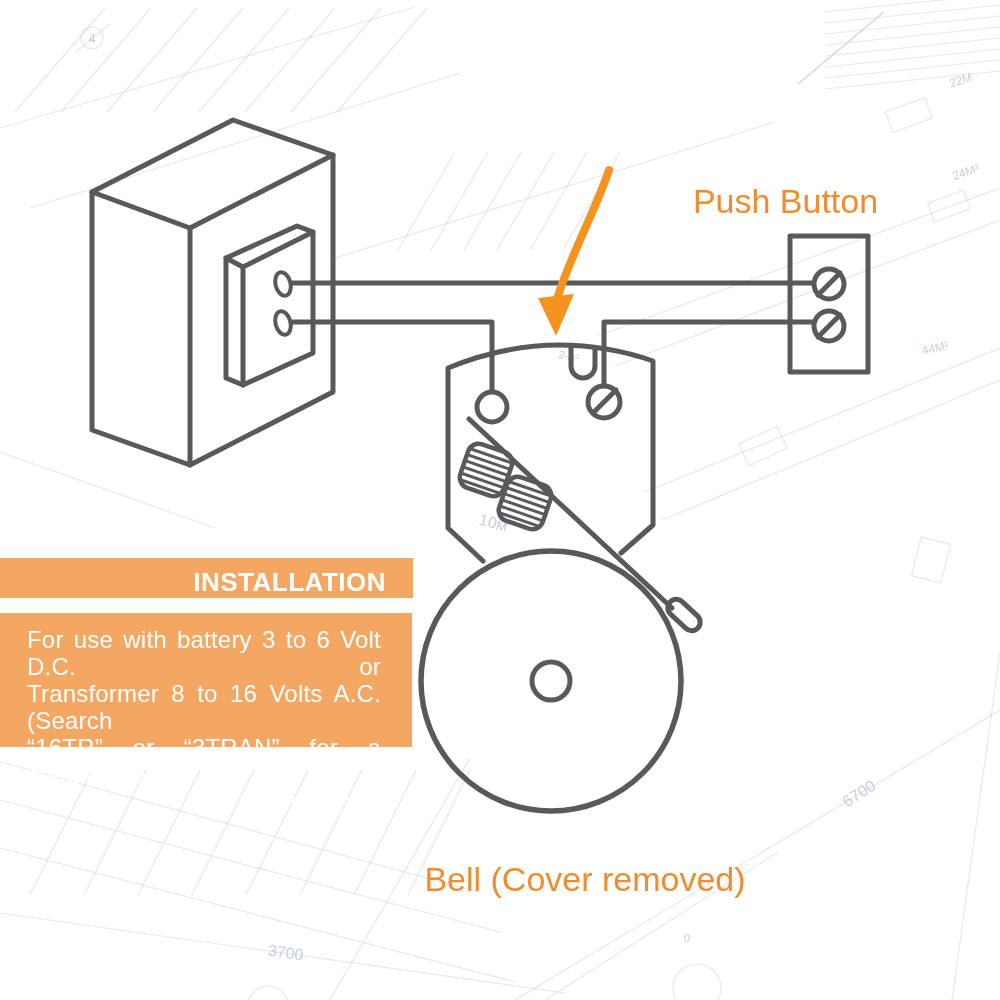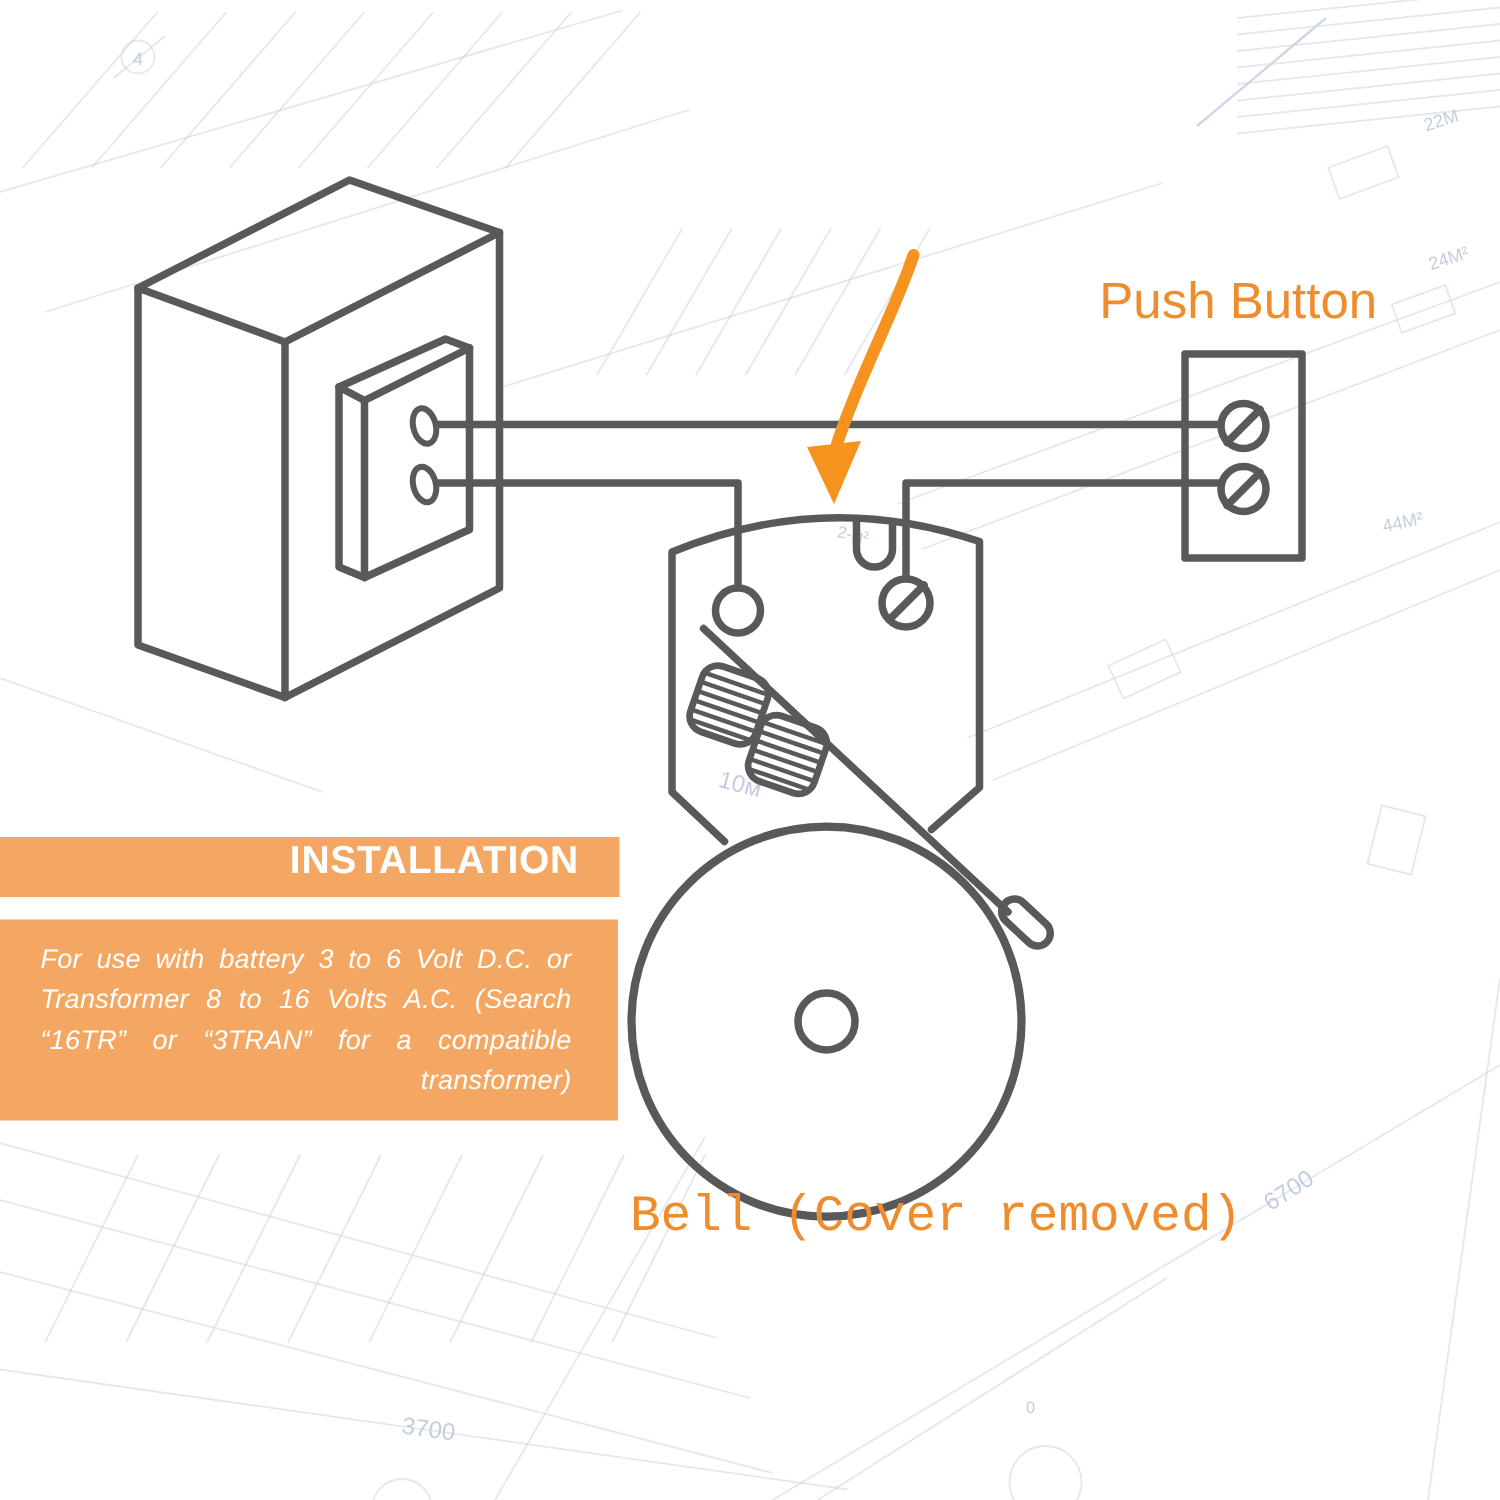--- a/index.html
+++ b/index.html
@@ -23,38 +23,38 @@
   .coil  { stroke:var(--diagram-line-gray,#58595B); stroke-width:4.5; fill:none; }
   .hatch { stroke:var(--diagram-line-gray,#58595B); stroke-width:3; fill:none; }
   .arrow-shaft { stroke:var(--arrow-orange,#F6921E); stroke-width:8; fill:none; stroke-linecap:round; }
   .arrow-head  { fill:var(--arrow-orange,#F6921E); stroke:none; }
 
   .label {
     position:absolute; color:var(--label-orange,#EE8C2E);
     text-align:center; white-space:nowrap;
   }
   .label-transformer { left:95px;  top:74px;  width:220px; font-size:35px; }
-  .label-push        { left:728px; top:182px; width:195px; font-size:34px; }
-  .label-bell        { left:420px; top:793px; width:330px; font-size:34px;font-family:Liberation Mono, monospace; }
+  .label-push        { left:688px; top:182px; width:195px; font-size:34px; }
+  .label-bell        { left:420px; top:860px; width:330px; font-size:34px; }
 
   .panel-title {
     position:absolute; left:0; top:558px; width:413px; height:40px;
     background:var(--panel-orange,#F4A763);
-    display:flex; align-items:flex-start; justify-content:flex-end;
+    display:flex; align-items:flex-end; justify-content:flex-end;
     padding-right:27px; box-sizing:border-box;
     color:var(--panel-text,#ffffff); font-weight:bold; font-size:26px; letter-spacing:.5px;
   }
   .panel-body {
     position:absolute; left:0; top:613px; width:412px; height:134px;
     background:var(--panel-orange,#F4A763); box-sizing:border-box;
     padding:13px 31px 0 27px;
   }
   .jline {
-    color:var(--panel-text,#ffffff); font-size:18px; line-height:27px;
-    text-align:justify; text-align-last:justify; letter-spacing:.2px;font-style:italic;
+    color:var(--panel-text,#ffffff); font-size:24px; line-height:27px;
+    text-align:justify; text-align-last:justify; letter-spacing:.2px;
   }
   .jline.last { text-align:left; text-align-last:right; }
 </style>
 </head>
 <body>
 
 <div class="canvas">
 
   <svg class="layer" width="1000" height="1000" viewBox="0 0 1000 1000">
     <g>

